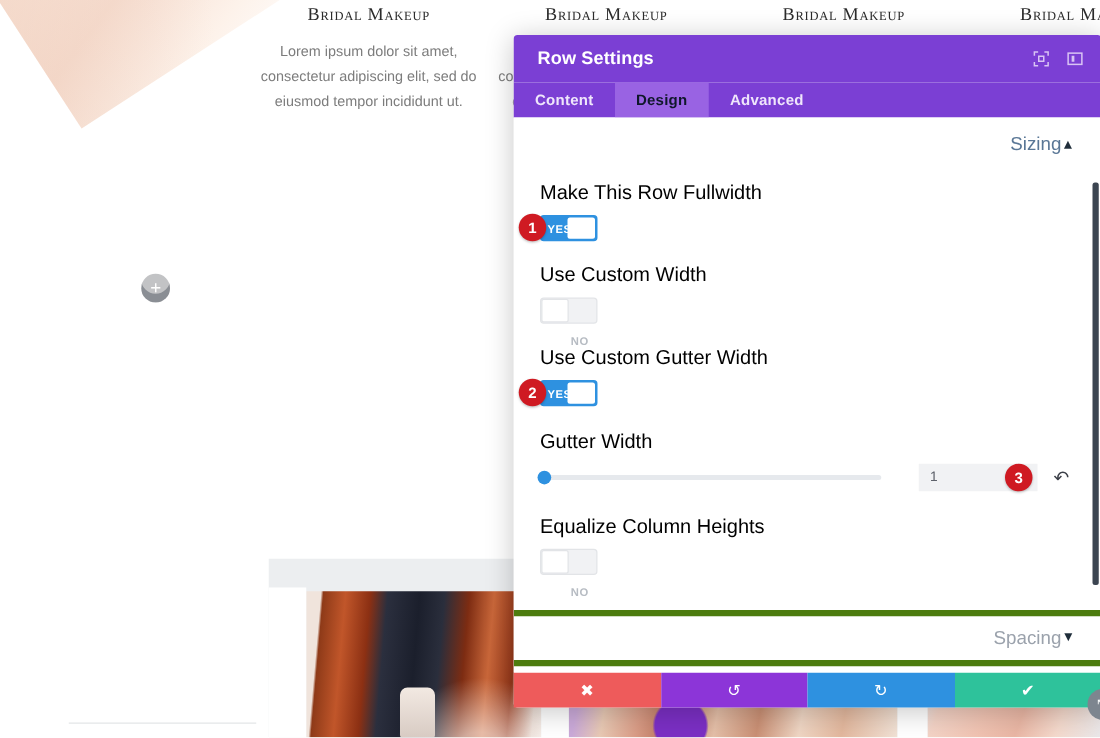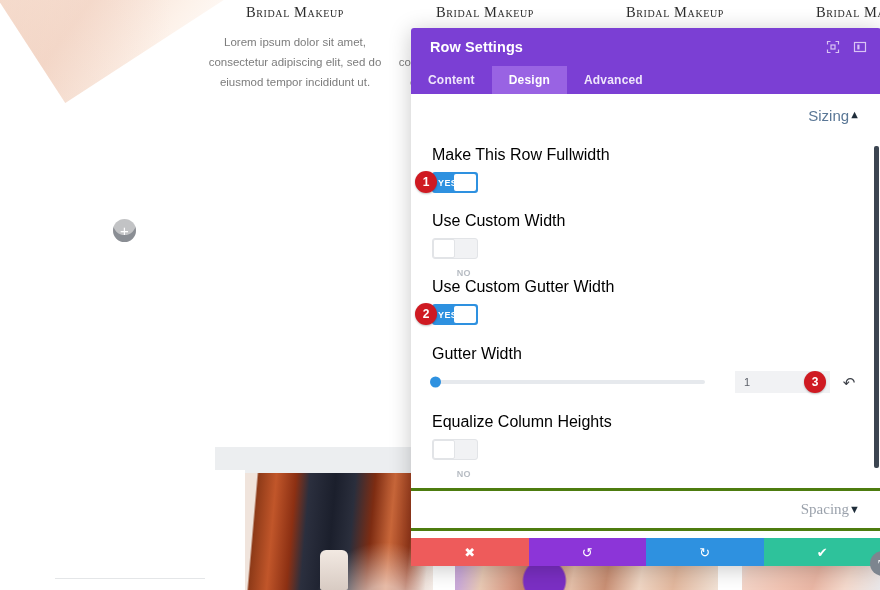--- a/index.html
+++ b/index.html
@@ -121,33 +121,33 @@
     color:#d9c4f4;
   }
   .hdr-icon svg { display:block; }
 
   .tabbar { height:28px; background:#7b3fd4; display:flex; align-items:stretch; }
   .tab {
     padding: 0 17px; display:flex; align-items:center;
     color:#efe6fb; font-size:12px; font-weight:bold; letter-spacing:.2px;
     cursor:pointer;
   }
-  .tab.active { background:#9963e3; color:#ffffff; }
+  .tab.active { background:#9963e3; color:#0f172a; }
 
   .modal-body {
     flex:1; position:relative; background:#fff; overflow:hidden;
   }
 
   .section-open { padding: 0 0 6px 0; }
   .section-head {
     height:42px; display:flex; align-items:center; justify-content:flex-end;
     padding: 0 21px 0 21px;
   }
   .section-head .title { color:#5a7796; font-size:15px; }
-  .section-head.collapsed { border-top:3px solid #4d7c0f; height:40px;font-family:Liberation Serif, serif; }
+  .section-head.collapsed { border-top:5px solid #4d7c0f; height:40px; }
   .section-head.collapsed .title { color:#9ba2ac; }
   .chev { color:#1f2d3a; font-size:11px; line-height:1; }
   .chev.up { transform: rotate(180deg); }
 
   .field { padding: 0 21px; margin-top: 10px; position:relative; }
   .field-label { font-size:16px; color:#000000; margin-bottom:8px; }
 
   .toggle {
     width:46px; height:21px; border-radius:3px;
     display:flex; align-items:center; position:relative; cursor:pointer;

